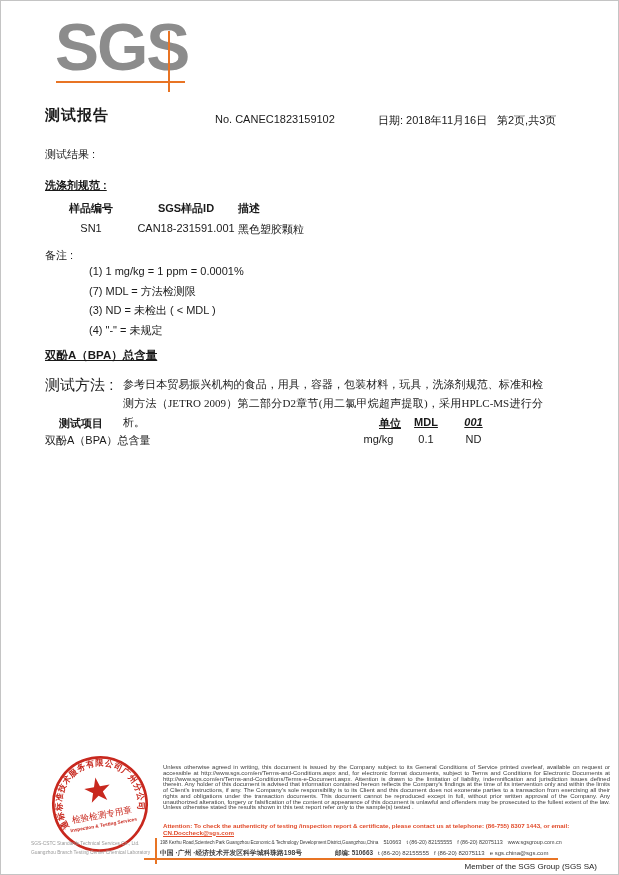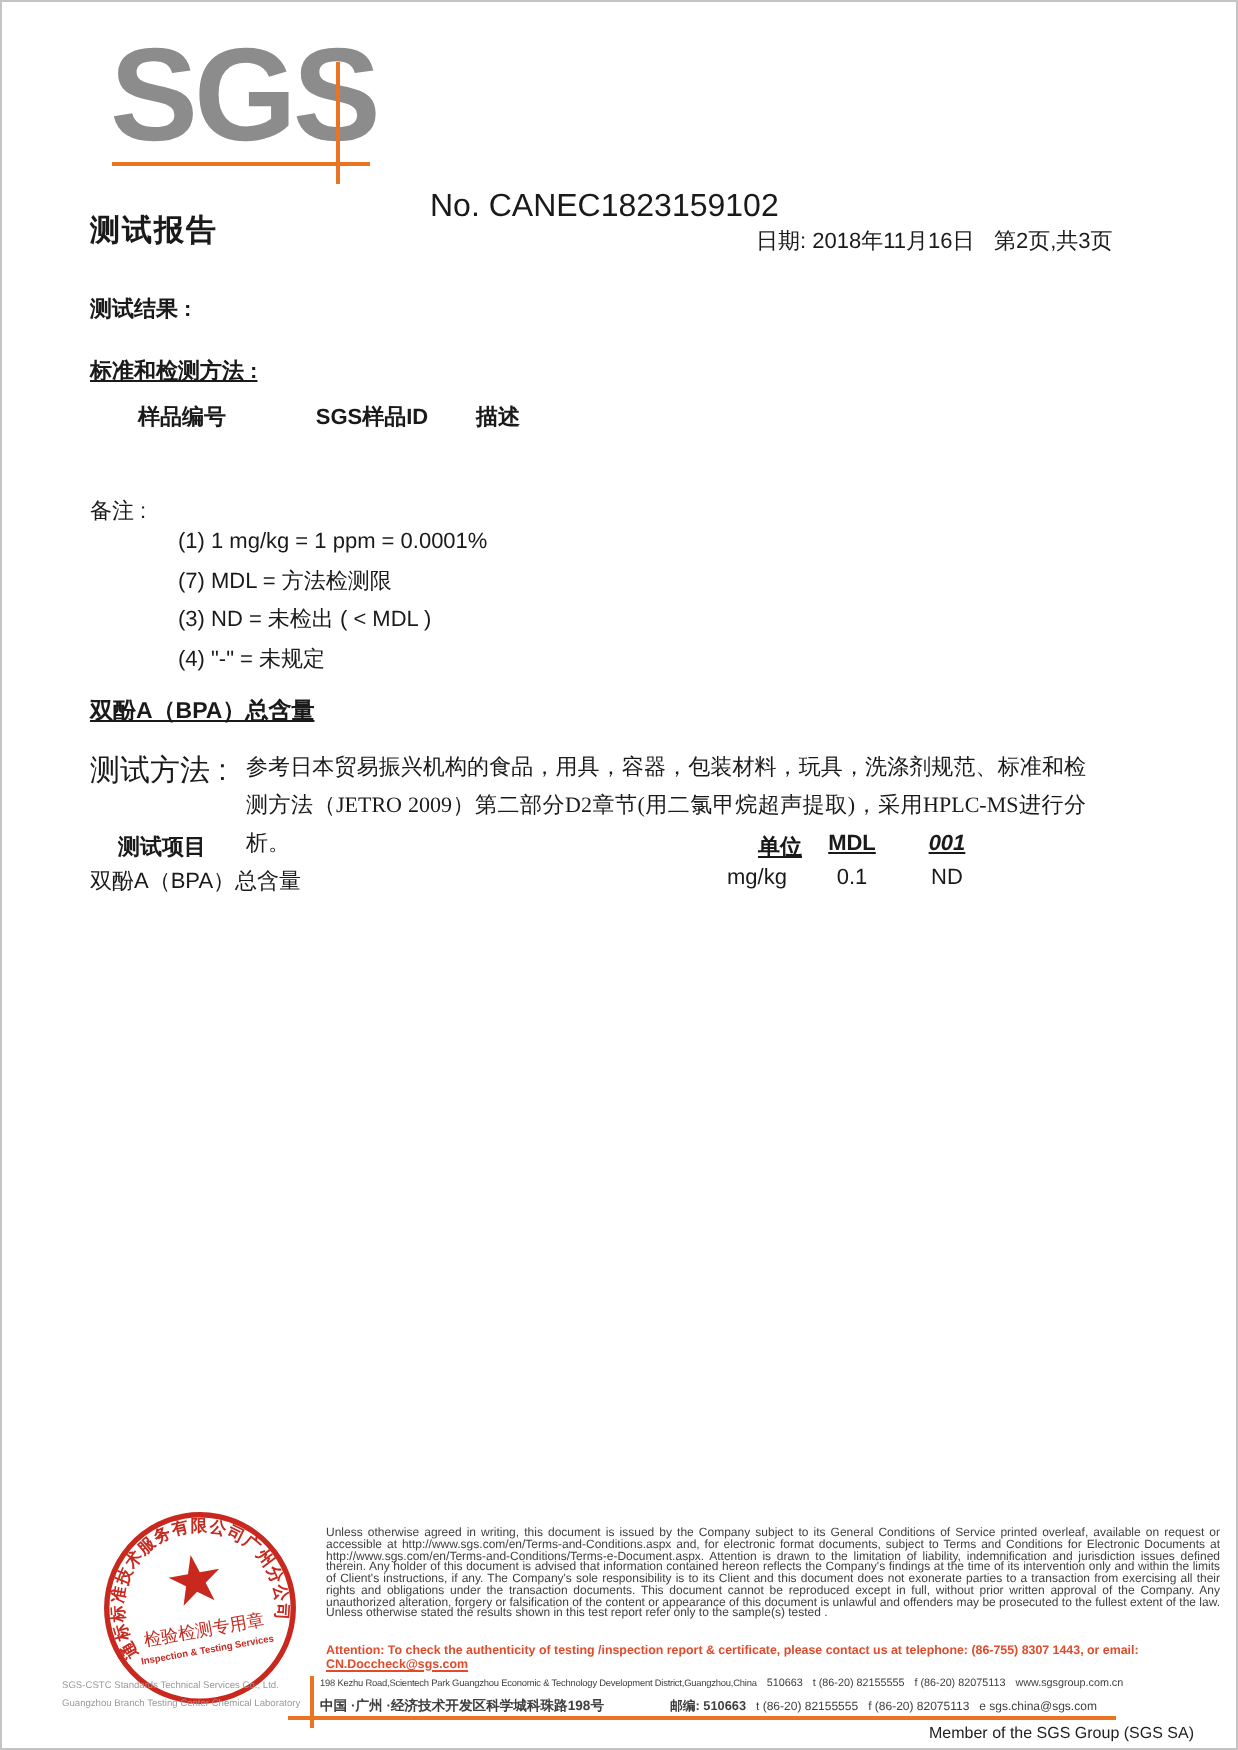--- a/index.html
+++ b/index.html
@@ -9,21 +9,21 @@
     position:relative; width:619px; height:875px; background:#fff;
     border:1px solid #c4c4c4; overflow:hidden;
   }
   
   .logo-text { position:absolute; left:54px; top:13px; font-size:66px; font-weight:bold;
     color:#8c8c8c; letter-spacing:-2px; line-height:1; font-family:"Liberation Sans",sans-serif; }
   .logo-hline { position:absolute; left:55px; top:80px; width:129px; height:2px; background:#e87424; }
   .logo-vline { position:absolute; left:167px; top:30px; width:2px; height:61px; background:#e87424; }
   
   .doc-title { position:absolute; left:44px; top:105px; font-size:15px; font-weight:bold; letter-spacing:1px; }
-  .report-no { position:absolute; left:214px; top:94px; font-size:16px; }
+  .report-no { position:absolute; left:214px; top:112px; font-size:11px; }
   .report-date { position:absolute; left:377px; top:112px; font-size:11px; }
   .page-info { position:absolute; left:496px; top:112px; font-size:11px; }
   .sec-label { position:absolute; font-size:11px; }
   .bold { font-weight:bold; }
   .uline { text-decoration:underline; }
   
   .sample-table { position:absolute; left:45px; top:200px; width:330px; font-size:11px; }
   .sample-row { display:flex; margin-bottom:6px; }
   .sc1 { width:90px; text-align:center; }
   .sc2 { width:100px; text-align:center; }
@@ -71,28 +71,33 @@
 
   <div class="logo-text">SGS</div>
   <div class="logo-hline"></div>
   <div class="logo-vline"></div>
 
   <div class="doc-title">测试报告</div>
   <div class="report-no">No. CANEC1823159102</div>
   <div class="report-date">日期: 2018年11月16日</div>
   <div class="page-info">第2页,共3页</div>
 
-  <div class="sec-label" style="left:44px; top:146px;font-weight:bold;">测试结果 :</div>
-  <div class="sec-label bold uline" style="left:44px; top:177px;">标准和检测方法 :</div>
+  <div class="sec-label" style="left:44px; top:146px;">测试结果 :</div>
+  <div class="sec-label bold uline" style="left:44px; top:177px;">洗涤剂规范 :</div>
 
   <div class="sample-table">
     <div class="sample-row bold">
       <span class="sc1">样品编号</span>
       <span class="sc2">SGS样品ID</span>
       <span class="sc3">描述</span>
+    </div>
+    <div class="sample-row">
+      <span class="sc1">SN1</span>
+      <span class="sc2">CAN18-231591.001</span>
+      <span class="sc3">黑色塑胶颗粒</span>
     </div>
   </div>
 
   <div class="sec-label" style="left:44px; top:247px;">备注 :</div>
   <div class="notes">
     <div>(1) 1 mg/kg = 1 ppm = 0.0001%</div>
     <div>(7) MDL = 方法检测限</div>
     <div>(3) ND = 未检出 ( &lt; MDL )</div>
     <div>(4) "-" = 未规定</div>
   </div>

